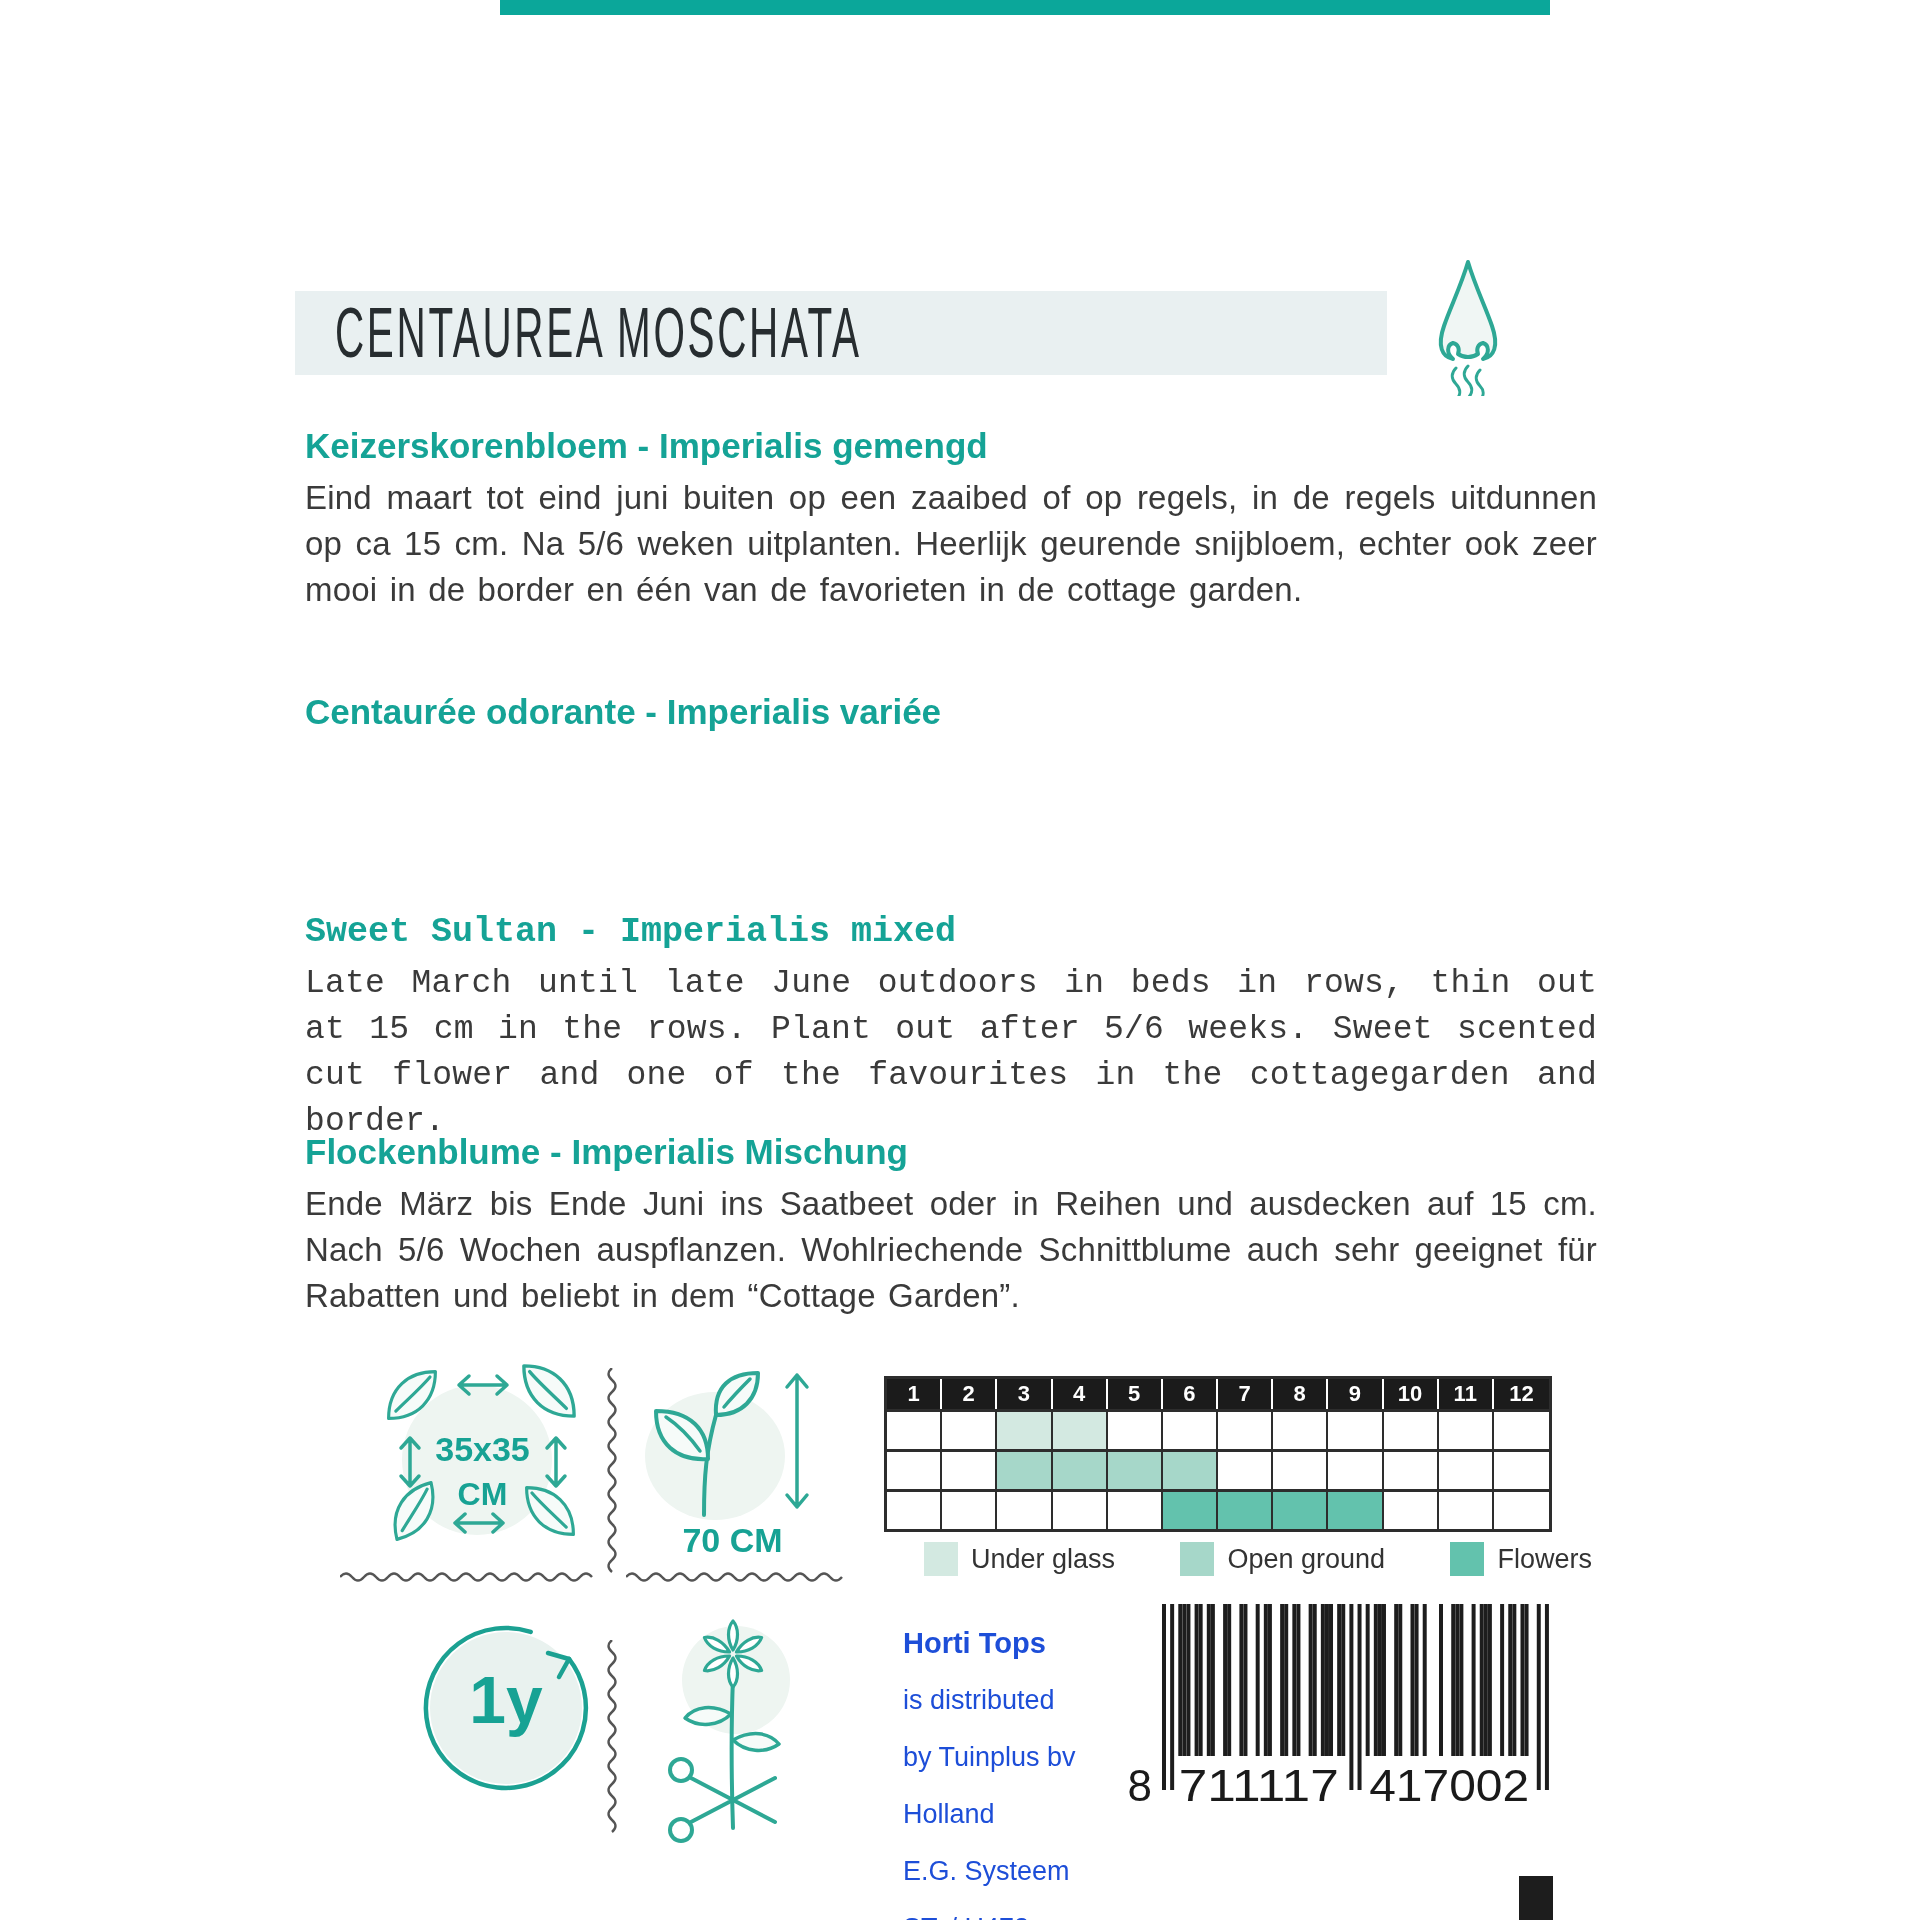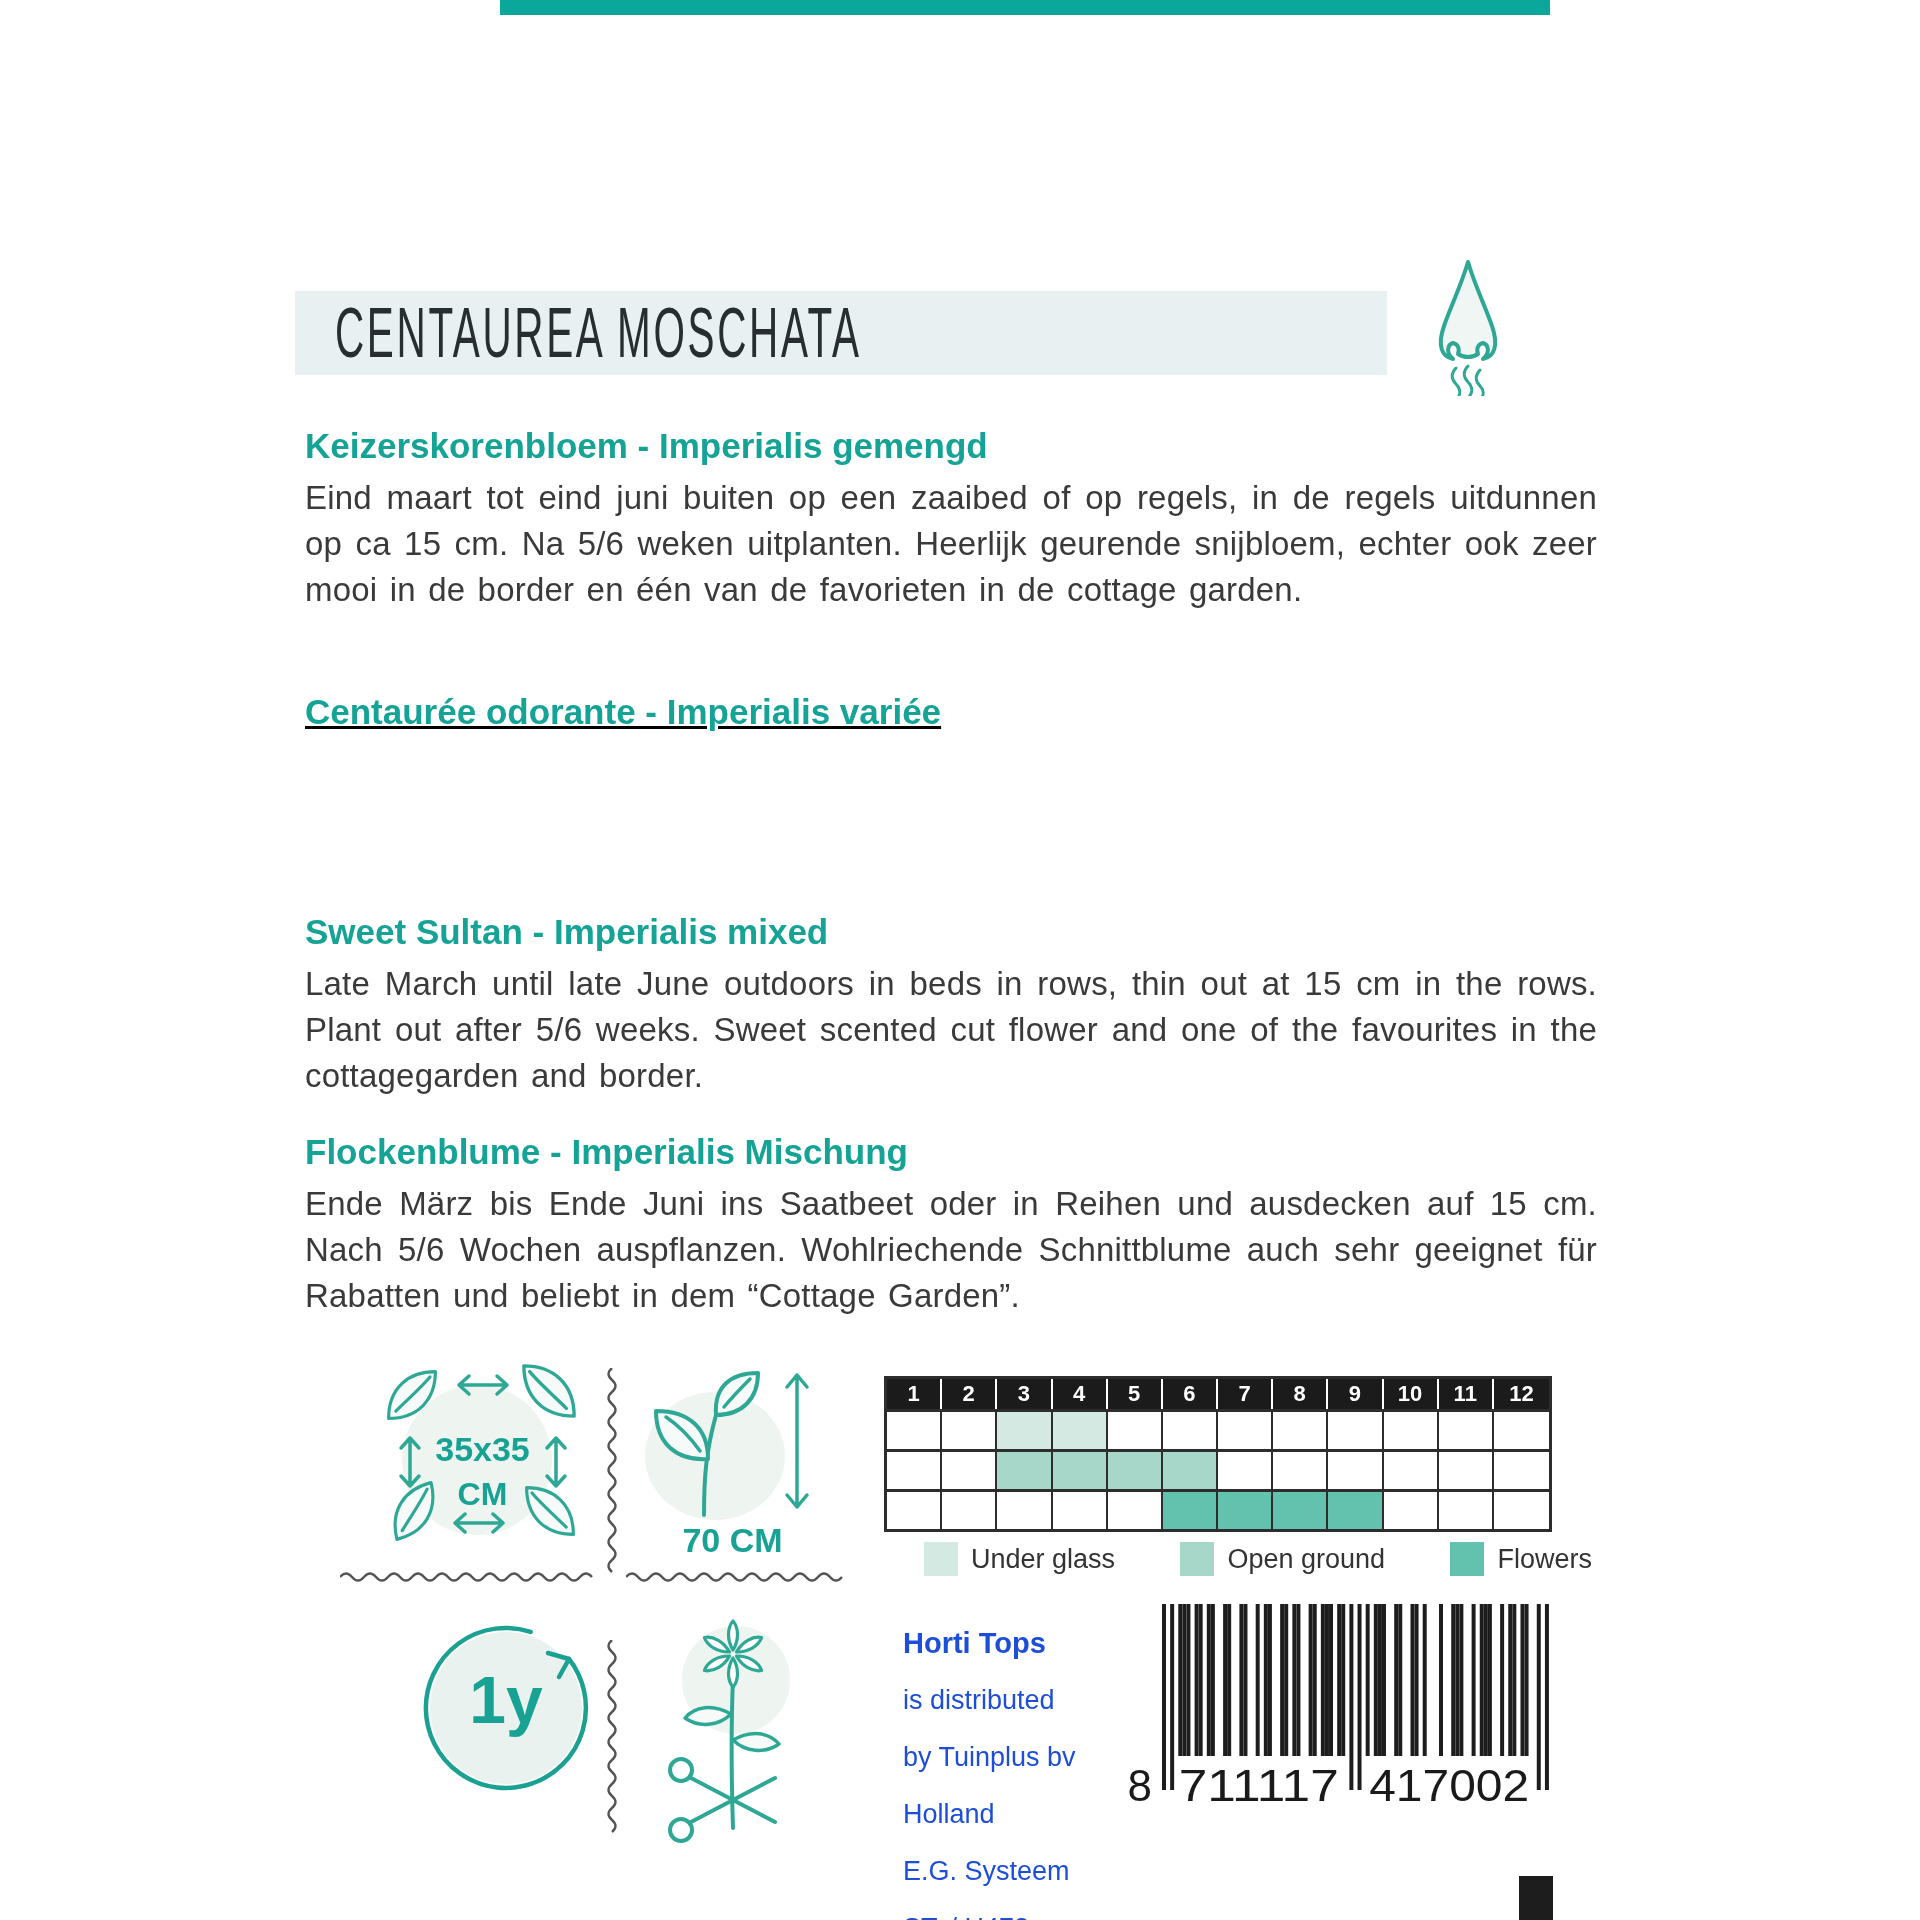--- a/index.html
+++ b/index.html
@@ -66,24 +66,24 @@
       <path d="M36 112 c-5 5 -5 11 0 16 c5 5 5 11 0 16" fill="none" stroke="#2ea895" stroke-width="3" stroke-linecap="round"></path>
       <path d="M48 110 c-5 5 -5 11 0 16 c5 5 5 11 0 16 c-3 3 -3 6 -1 9" fill="none" stroke="#2ea895" stroke-width="3" stroke-linecap="round"></path>
       <path d="M60 114 c-5 5 -5 11 0 16 c4 4 4 9 1 13" fill="none" stroke="#2ea895" stroke-width="3" stroke-linecap="round"></path>
     </svg>
   </div>
 
   <div class="section" style="top:426px;">
     <h2>Keizerskorenbloem - Imperialis gemengd</h2>
     <p>Eind maart tot eind juni buiten op een zaaibed of op regels, in de regels uitdunnen op ca 15 cm. Na 5/6 weken uitplanten. Heerlijk geurende snijbloem, echter ook zeer mooi in de border en één van de favorieten in de cottage garden.</p>
   </div>
-  <div class="section" style="top:692px;text-decoration:underline;">
+  <div class="section" style="top:692px;">
     <h2>Centaurée odorante - Imperialis variée</h2>
   </div>
-  <div class="section" style="top:912px;">
+  <div class="section" style="top:912px;font-family:Liberation Mono, monospace;">
     <h2>Sweet Sultan - Imperialis mixed</h2>
     <p>Late March until late June outdoors in beds in rows, thin out at 15 cm in the rows. Plant out after 5/6 weeks. Sweet scented cut flower and one of the favourites in the cottagegarden and border.</p>
   </div>
   <div class="section" style="top:1132px;">
     <h2>Flockenblume - Imperialis Mischung</h2>
     <p>Ende März bis Ende Juni ins Saatbeet oder in Reihen und ausdecken auf 15 cm. Nach 5/6 Wochen auspflanzen. Wohlriechende Schnittblume auch sehr geeignet für Rabatten und beliebt in dem “Cottage Garden”.</p>
   </div>
 
   <svg class="wavy" style="left:340px;top:1569px;" width="260" height="16">
     <path d="M0 8 q6 -7 12 0 t12 0 t12 0 t12 0 t12 0 t12 0 t12 0 t12 0 t12 0 t12 0 t12 0 t12 0 t12 0 t12 0 t12 0 t12 0 t12 0 t12 0 t12 0 t12 0 t12 0" fill="none" stroke="#555" stroke-width="2.4"></path>

